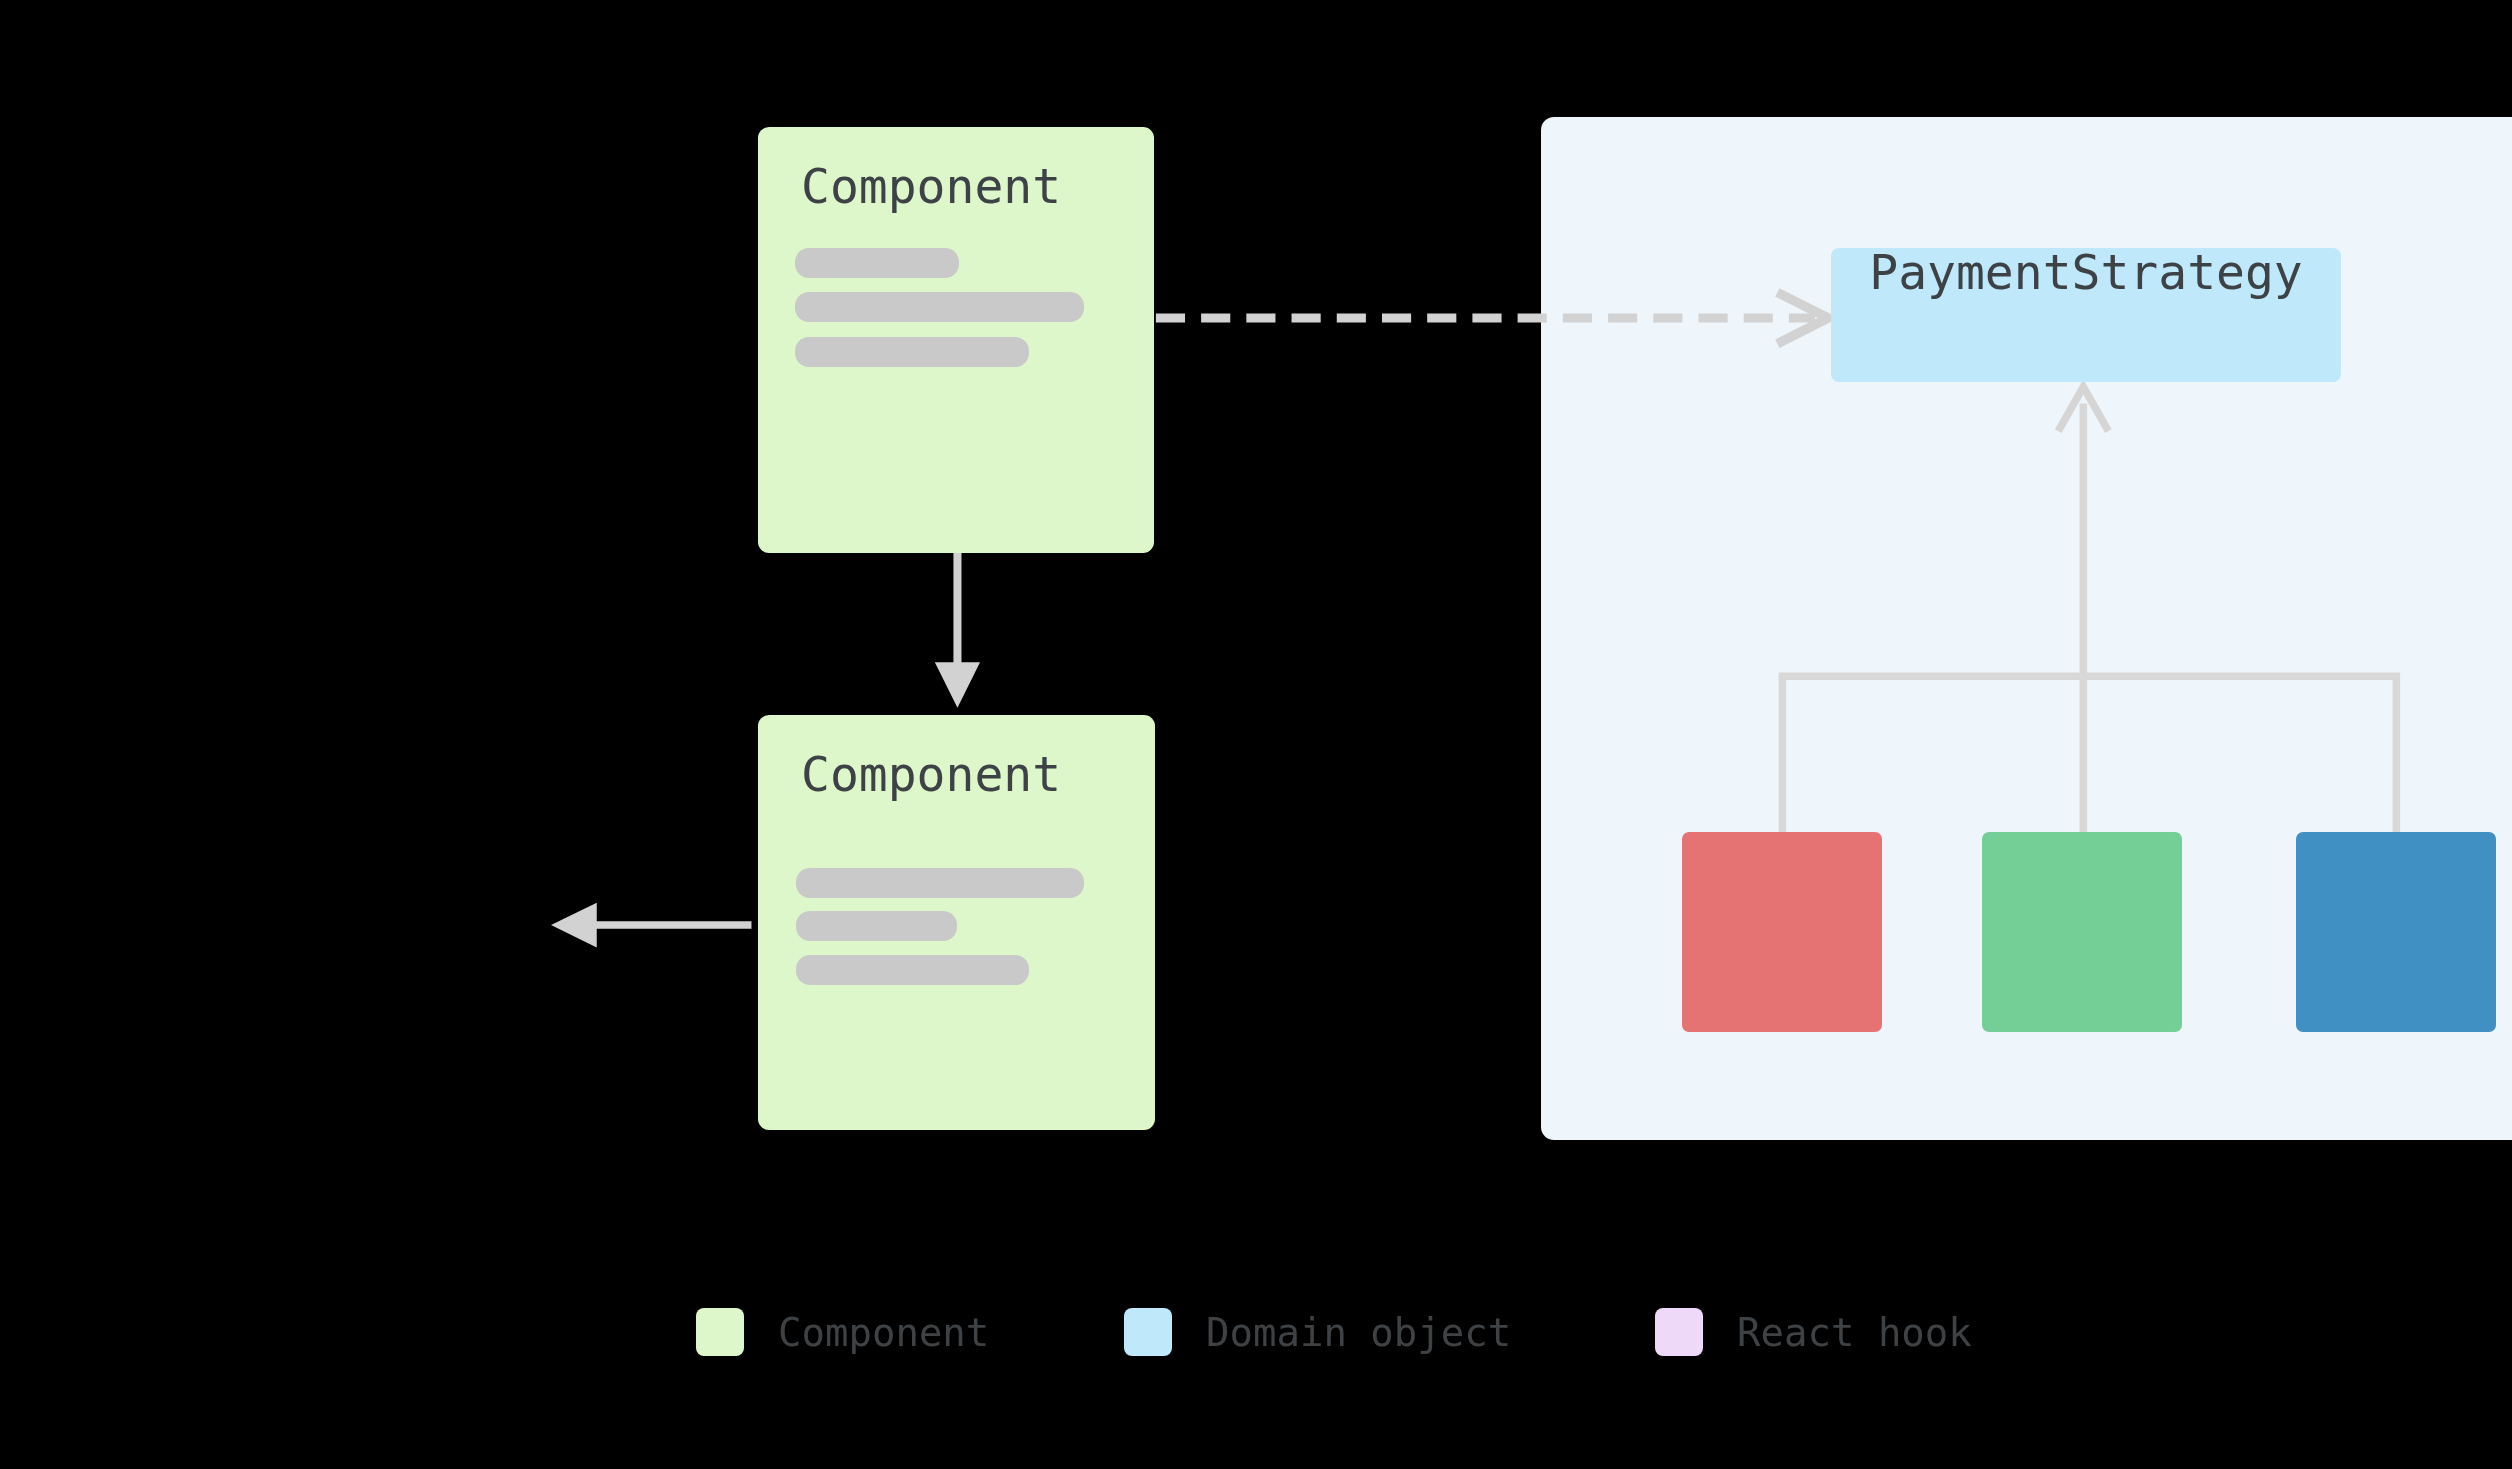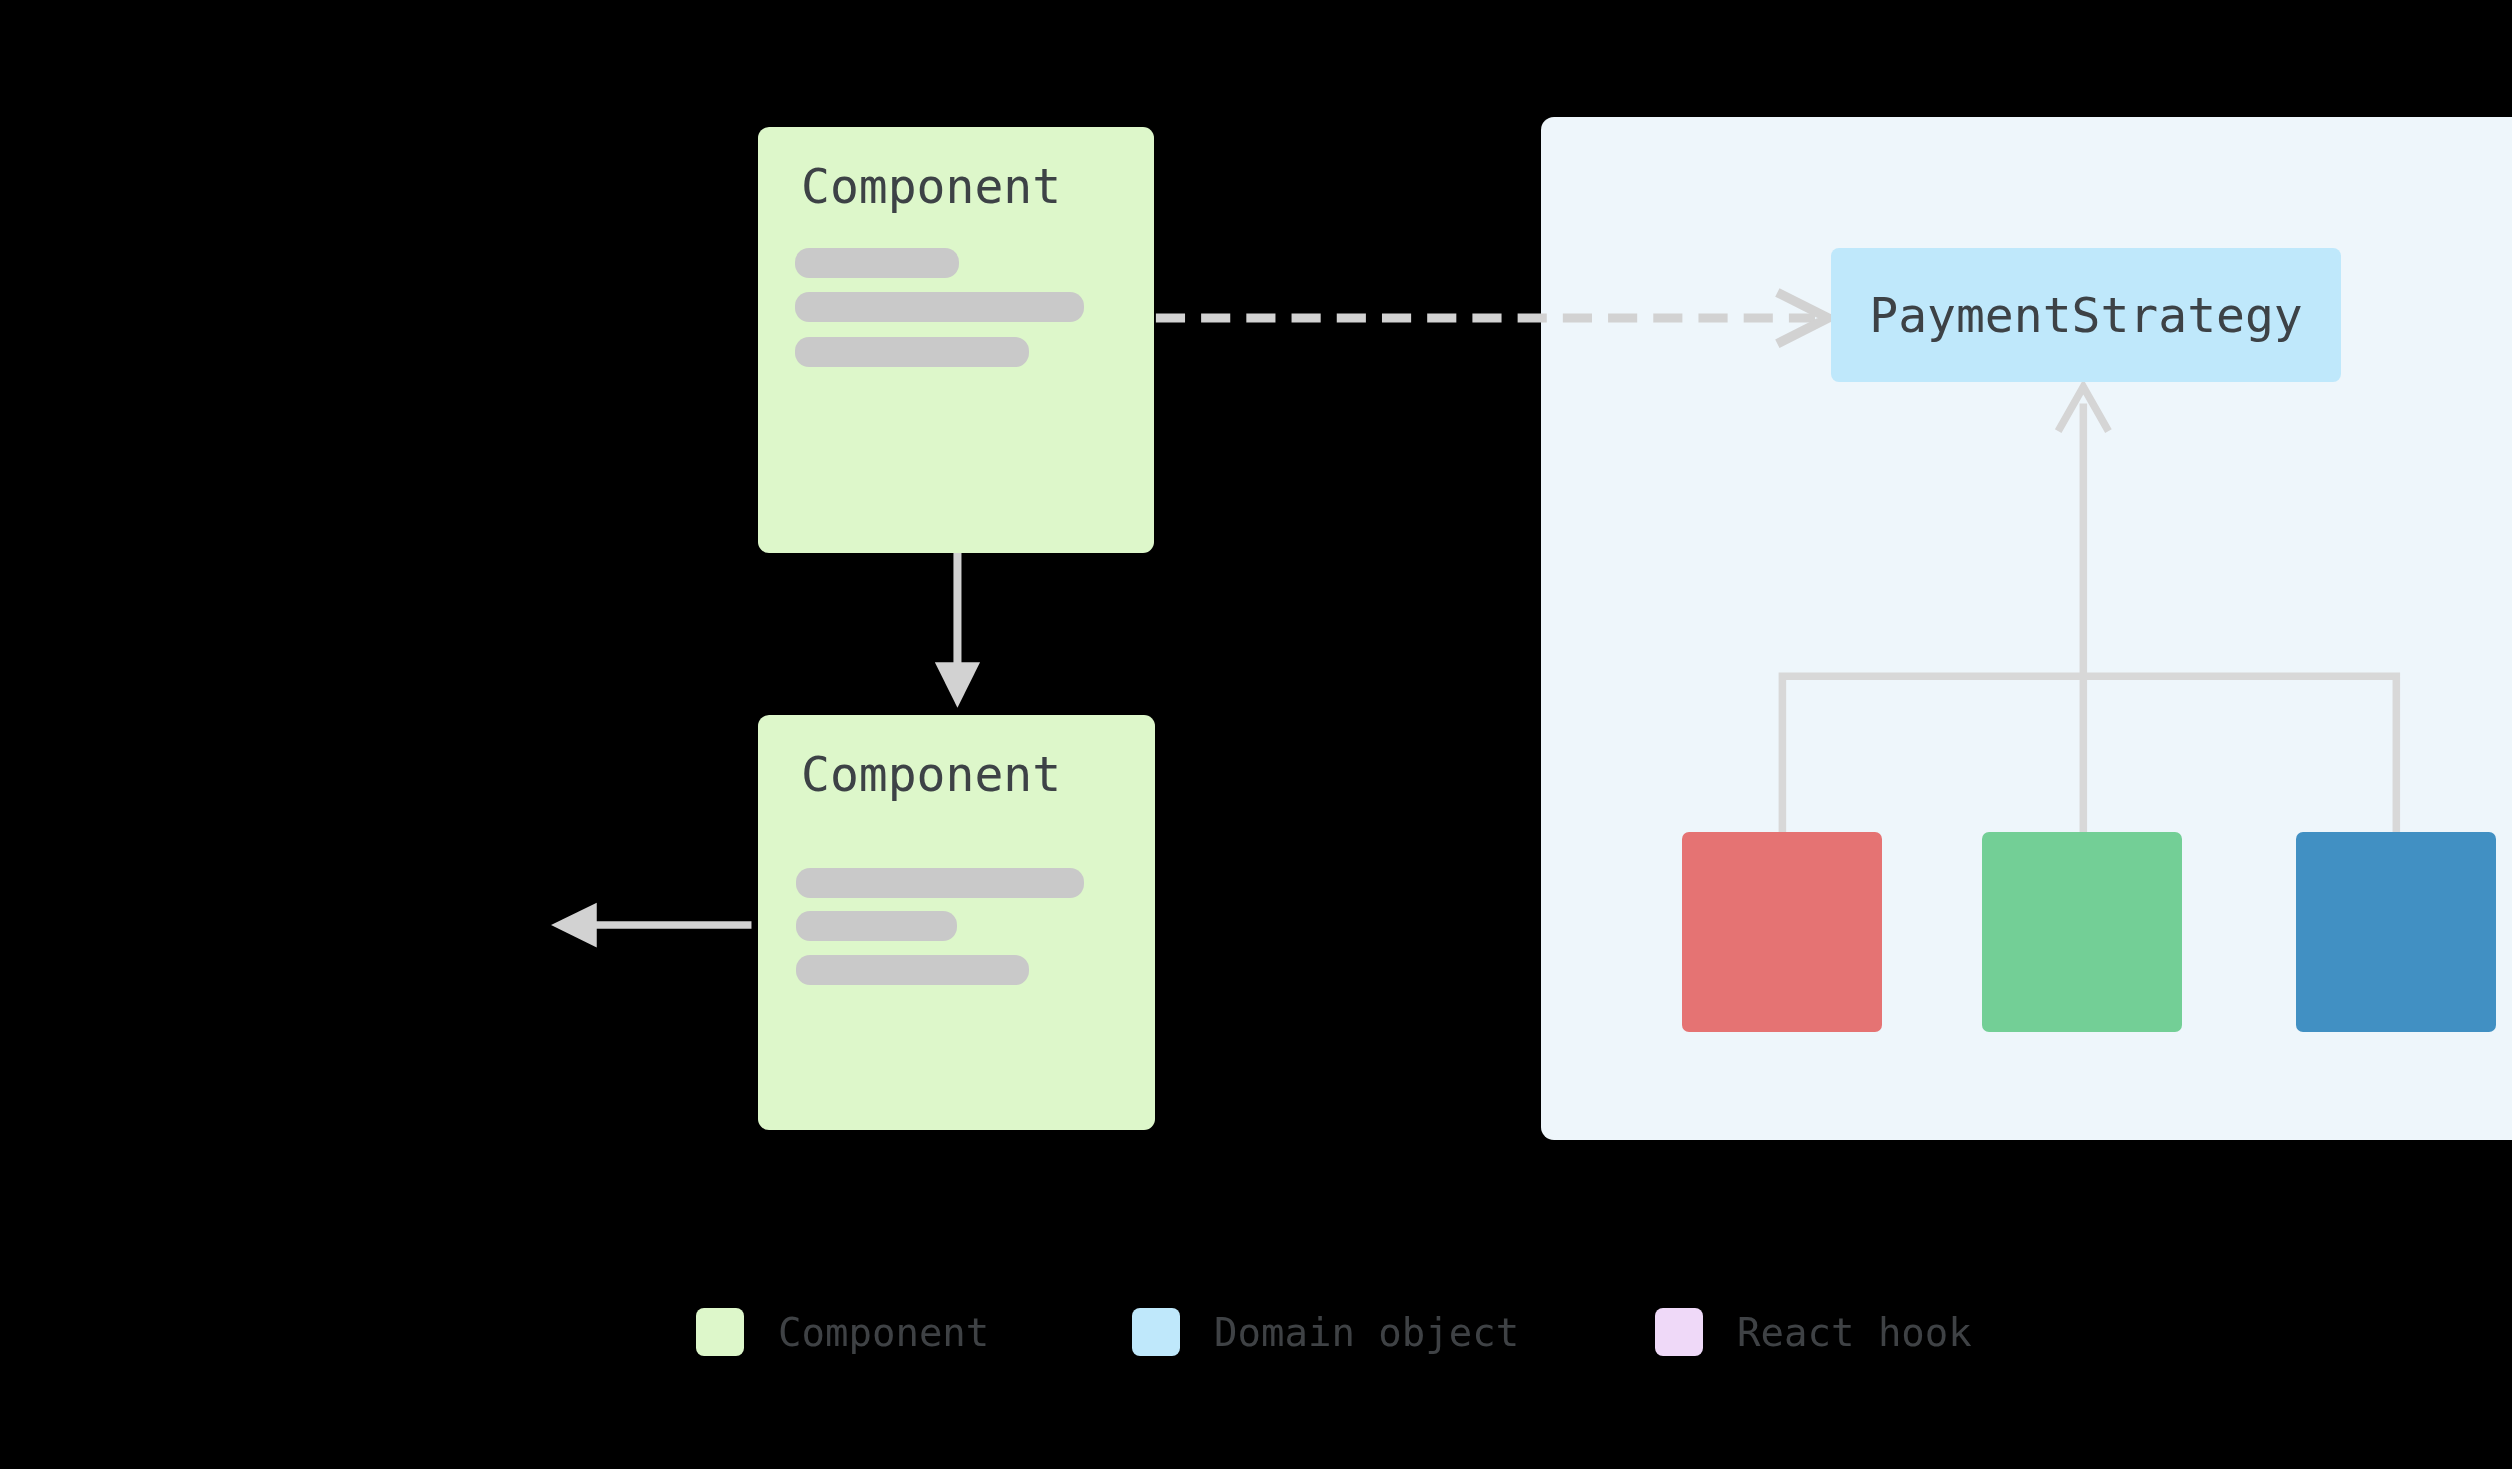--- a/index.html
+++ b/index.html
@@ -72,21 +72,21 @@
     background: #efd9f8;
   }
   #use-query .node-title { top: 26px; }
 
   #payment-strategy {
     left: 1831px; top: 248px;
     width: 510px; height: 134px;
     background: #bfe8fb;
     border-radius: 8px;
     display: flex;
-    align-items: center;
+    align-items: flex-start;
     justify-content: center;
   }
   #payment-strategy .ps-label {
     position: static;
     font-size: 48px;
     line-height: 1;
     color: #3d4246;
     white-space: nowrap;
   }
 
@@ -102,21 +102,21 @@
 
   
   .legend-item {
     top: 1308px;
     height: 48px;
     display: flex;
     align-items: center;
     gap: 34px;
   }
   #legend-item-component   { left: 696px; }
-  #legend-item-domain      { left: 1124px; margin-left: 8px; }
+  #legend-item-domain      { left: 1124px; }
   #legend-item-react-hook  { left: 1655px; }
   .legend-swatch {
     width: 48px; height: 48px;
     border-radius: 8px;
     flex: 0 0 auto;
   }
   .legend-label {
     font-size: 39px;
     line-height: 1;
     color: #3f4245;

